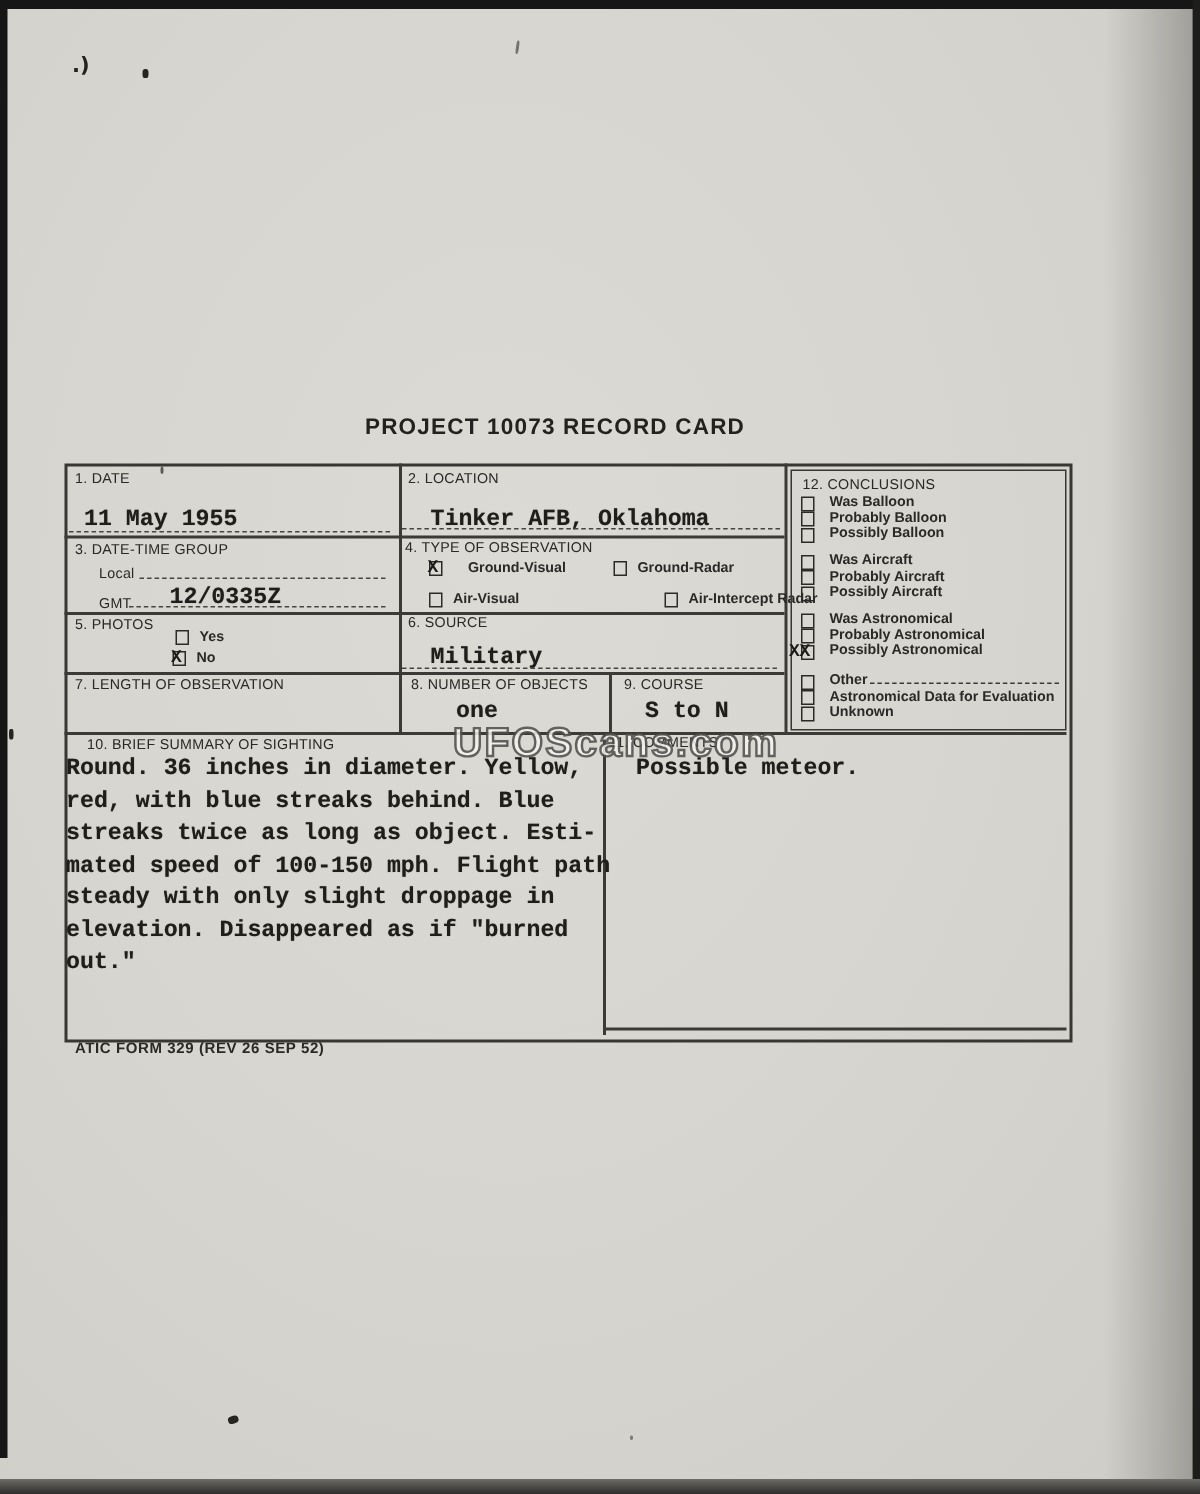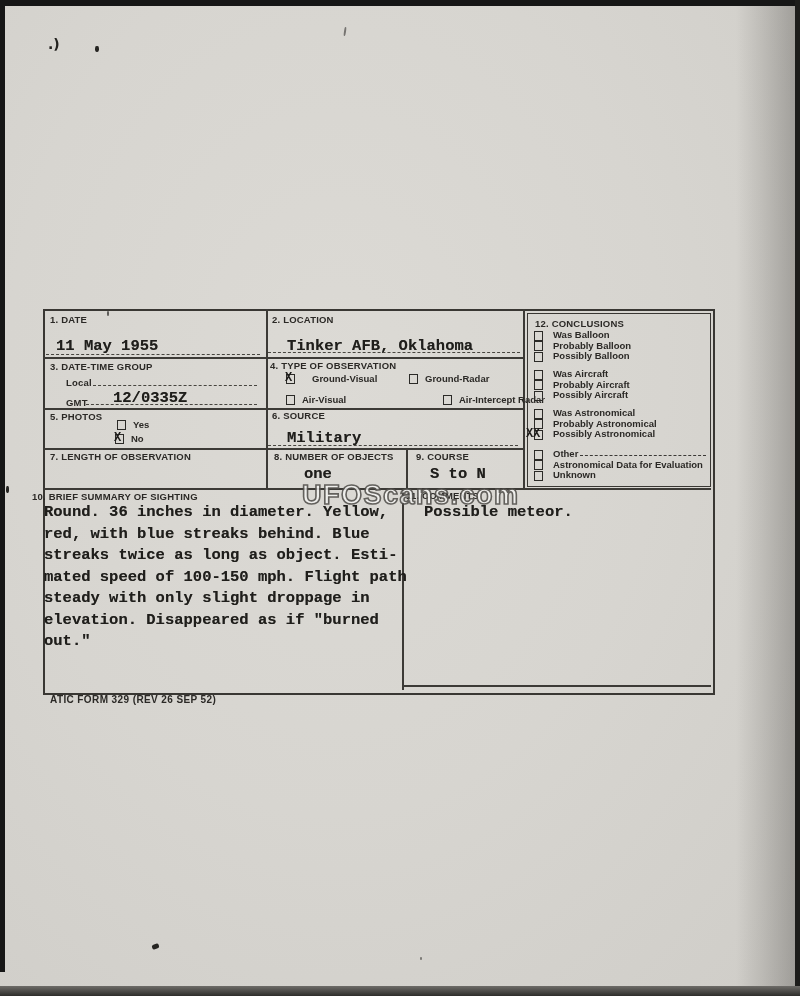--- a/index.html
+++ b/index.html
@@ -16,21 +16,21 @@
   .edge-bottom{left:0;top:986px;width:800px;height:10px;background:linear-gradient(to bottom,#6e6c68,#2e2d2b);}
   .fold-shadow{position:absolute;left:736px;top:0;width:59px;height:996px;
     background:linear-gradient(to right, rgba(80,78,74,0) 0%, rgba(80,78,74,0.16) 45%, rgba(58,56,53,0.32) 100%);}
   
   .card{position:absolute;left:43px;top:309px;width:668px;height:382px;border:2px solid #393733;}
   .vline,.hline{position:absolute;background:#3c3a36;}
   .vline{width:1.6px;}
   .hline{height:1.6px;}
   .inner-box{position:absolute;border:1.6px solid #393733;}
   
-  .flabel{position:absolute;font-size:9.5px;line-height:11px;font-weight:bold;color:#2b2926;letter-spacing:0.2px;white-space:nowrap;text-align:center;}
+  .flabel{position:absolute;font-size:9.5px;line-height:11px;font-weight:normal;color:#2b2926;letter-spacing:0.2px;white-space:nowrap;text-align:center;}
   .typed{position:absolute;font-family:"Liberation Mono", monospace;font-weight:bold;font-size:15.5px;line-height:21.5px;
     color:#1f1e1b;white-space:pre-line;text-shadow:0 0 0.5px rgba(30,30,28,0.55);}
   .title{position:absolute;left:0;top:276px;width:740px;text-align:center;font-size:15px;font-weight:bold;
     letter-spacing:0.8px;color:#23221f;}
   .footer{position:absolute;left:50px;top:694px;font-size:10px;font-weight:bold;letter-spacing:0.4px;color:#2b2926;}
   .dash{position:absolute;border-bottom:1.6px dashed #47453f;height:0;}
   
   .cb{position:relative;display:inline-block;width:7px;height:8px;border:1.5px solid #2b2a27;flex:none;}
   .cb.checked::after{content:"X";position:absolute;left:-2px;top:-4px;
     font:bold 12px "Liberation Mono", monospace;color:#1c1b19;}
@@ -58,20 +58,21 @@
 <div class="paper">
 
   <span class="mark-text" style="left:48px;top:36px;font-size:14px;">.)</span>
   <span class="speck" style="left:95px;top:46px;width:4px;height:6px;"></span>
   <span class="speck" style="left:344px;top:27px;width:2px;height:9px;opacity:.55;transform:rotate(8deg);"></span>
   <span class="speck" style="left:107px;top:311px;width:2px;height:5px;opacity:.7;"></span>
   <span class="speck" style="left:6px;top:486px;width:2.5px;height:7px;"></span>
   <span class="speck" style="left:152px;top:944px;width:7px;height:5px;transform:rotate(-20deg);"></span>
   <span class="speck" style="left:420px;top:957px;width:2px;height:3px;opacity:.5;"></span>
 
+  <div class="title">PROJECT 10073 RECORD CARD</div>
 
   <div class="card"></div>
   <div class="vline" style="left:266px;top:309px;height:179px;"></div>
   <div class="vline" style="left:523px;top:309px;height:179px;"></div>
   <div class="vline" style="left:406px;top:448px;height:40px;"></div>
   <div class="vline" style="left:402px;top:488px;height:202px;"></div>
   <div class="hline" style="left:43px;top:357px;width:480px;"></div>
   <div class="hline" style="left:43px;top:408px;width:480px;"></div>
   <div class="hline" style="left:43px;top:448px;width:480px;"></div>
   <div class="hline" style="left:43px;top:488px;width:668px;"></div>
@@ -123,21 +124,21 @@
   <div class="flabel" style="left:272px;top:410px;">6. SOURCE</div>
   <div class="typed" style="left:287px;top:428px;">Military</div>
   <div class="dash" style="left:268px;top:445px;width:250px;"></div>
 
   <div class="flabel" style="left:50px;top:451px;">7. LENGTH OF OBSERVATION</div>
   <div class="flabel" style="left:274px;top:451px;">8. NUMBER OF OBJECTS</div>
   <div class="typed" style="left:304px;top:464px;">one</div>
   <div class="flabel" style="left:416px;top:451px;">9. COURSE</div>
   <div class="typed" style="left:430px;top:464px;">S to N</div>
 
-  <div class="flabel" style="left:32px;top:491px;">10. BRIEF SUMMARY OF SIGHTING</div>
+  <div class="flabel" style="left:46px;top:491px;padding-left:12px;">10. BRIEF SUMMARY OF SIGHTING</div>
   <div class="typed" style="left:44px;top:502px;width:385px;">Round. 36 inches in diameter. Yellow,
 red, with blue streaks behind. Blue
 streaks twice as long as object. Esti-
 mated speed of 100-150 mph. Flight path
 steady with only slight droppage in
 elevation. Disappeared as if "burned
 out."</div>
 
   <div class="flabel" style="left:406px;top:490px;">11. COMMENTS</div>
   <div class="typed" style="left:424px;top:502px;">Possible meteor.</div>

